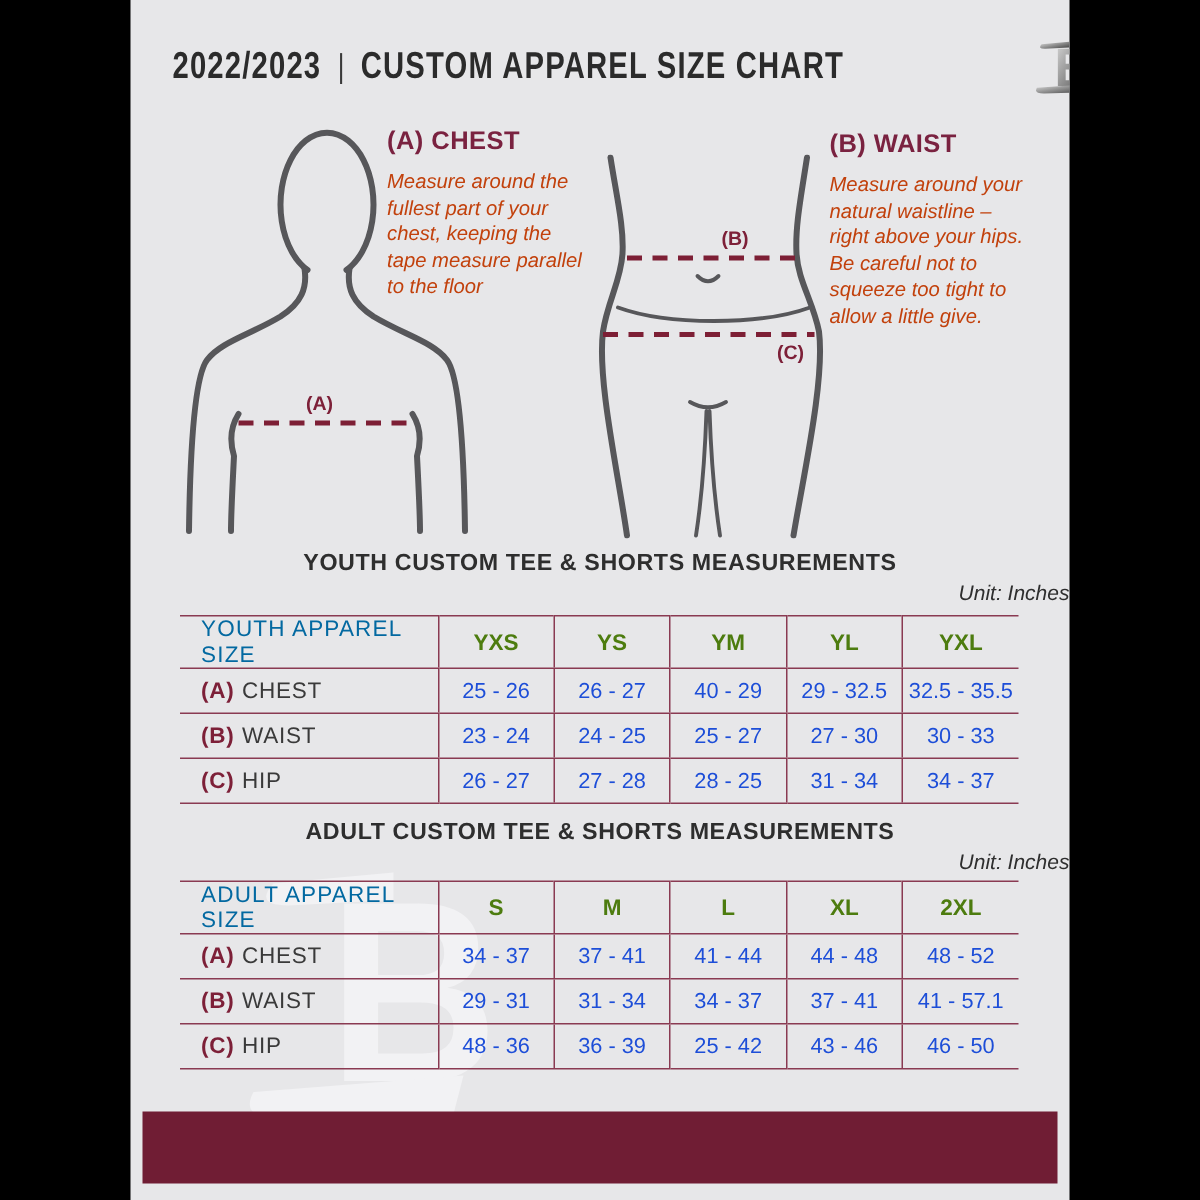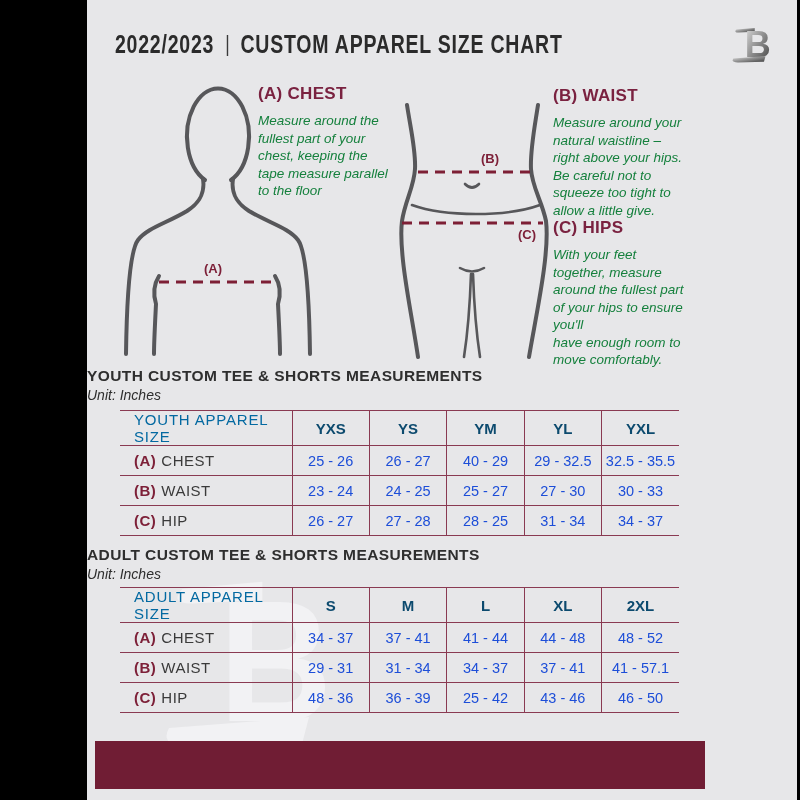--- a/index.html
+++ b/index.html
@@ -1,21 +1,21 @@
 <!DOCTYPE html>
 <html><head>
 <meta charset="utf-8">
 <style>
   html,body{margin:0;padding:0;}
   body{
     width:800px;height:800px;position:relative;background:#000;
     font-family:"Liberation Sans", sans-serif;overflow:hidden;
   }
   .page{
-    position:absolute;left:87px;top:0;width:710px;height:800px;
+    position:absolute;left:87px;top:0;width:626px;height:800px;
     background:#e7e7e9;overflow:hidden;
   }
   
   .header{position:absolute;top:20px;left:28px;right:20px;height:48px;
     display:flex;justify-content:space-between;align-items:center;z-index:2;}
   .header-left{display:flex;align-items:center;color:#2b2b2b;white-space:nowrap;
     transform:scaleX(0.78);transform-origin:left center;}
   .hdr-year,.hdr-title{font-weight:bold;font-size:25px;letter-spacing:1px;}
   .hdr-sep{font-size:22px;font-weight:normal;margin:0 14px;color:#3a3a3a;}
   .brand{display:flex;align-items:center;gap:9px;}
@@ -23,36 +23,36 @@
   .fig{position:absolute;z-index:1;}
   .fig path{fill:none;stroke:#57575a;stroke-linecap:round;stroke-linejoin:round;}
   .fig .outline{stroke-width:4;}
   .fig .thin{stroke-width:2.6;}
   .fig .dash{stroke:#7d1f35;stroke-width:3.2;stroke-dasharray:10 7;stroke-linecap:butt;}
   .marker{position:absolute;width:40px;text-align:center;font-weight:bold;
     font-size:13px;color:#7d2038;z-index:2;}
   
   .guide{position:absolute;z-index:2;}
   .guide h3{margin:0 0 8px 0;font-size:17px;font-weight:bold;color:#7a2240;letter-spacing:0.3px;}
-  .guide p{margin:0;font-size:13.5px;font-style:italic;color:#15803d;
+  .guide p{margin:0;font-size:13.5px;font-style:italic;color:#c2410c;
     line-height:1.3;white-space:pre-line;}
   
-  .section-title{position:absolute;left:0;width:626px;
+  .section-title{position:absolute;left:0;width:626px;text-align:center;
     font-weight:bold;font-size:15.5px;color:#2e2e2e;letter-spacing:0.4px;z-index:2;}
-  .section-unit{position:absolute;left:0;width:626px;text-align:left;
+  .section-unit{position:absolute;left:0;width:626px;text-align:right;
     font-style:italic;font-size:14px;color:#2e2e2e;z-index:2;}
   
   table.size-table{position:absolute;left:33px;width:559px;border-collapse:collapse;
     table-layout:fixed;z-index:2;border-top:1.5px solid #8a3a52;}
   .size-table th,.size-table td{
     height:29px;text-align:center;font-size:14.5px;color:#1d4ed8;
     border-bottom:1.5px solid #8a3a52;padding:0;font-weight:normal;}
   .size-table th:not(:first-child),.size-table td:not(:first-child){
     border-left:1.5px solid #8a3a52;}
-  .size-table th.size-head{font-weight:bold;font-size:15px;color:#0c4a6e;}
+  .size-table th.size-head{font-weight:bold;font-size:15px;color:#4d7c0f;}
   .size-table .lbl{text-align:left;padding-left:14px;letter-spacing:0.8px;
     font-size:15px;color:#0369a1;}
   .size-table .row-lbl{text-align:left;padding-left:14px;font-size:15px;color:#3a3a3a;
     letter-spacing:0.5px;}
   .row-lbl .pfx{font-weight:bold;color:#7d2038;margin-right:5px;}
   
   .watermark{position:absolute;left:72px;top:556px;z-index:0;}
   .footer-bar{position:absolute;left:8px;top:741px;width:610px;height:48px;
     background:#701d34;z-index:3;}
 </style>
@@ -119,30 +119,20 @@
   </div>
   <div class="guide" style="left:466px;top:86px;width:162px;">
     <h3>(B) WAIST</h3>
     <p>Measure around your
 natural waistline –
 right above your hips.
 Be careful not to
 squeeze too tight to
 allow a little give.</p>
   </div>
-  <div class="guide" style="left:466px;top:218px;width:164px;">
-    <h3>(C) HIPS</h3>
-    <p>With your feet
-together, measure
-around the fullest part
-of your hips to ensure
-you'll
-have enough room to
-move comfortably.</p>
-  </div>
 
   <svg class="watermark" width="200" height="205" viewBox="0 0 60 56" preserveAspectRatio="none">
     <path d="M7 9 L31 7 L31 12 L10 13 Q3 13 7 9 Z" fill="#f2f2f4"></path>
     <text x="18" y="45" font-size="47" font-weight="bold" font-family="Liberation Sans, sans-serif" fill="#f2f2f4">B</text>
     <path d="M3 47 L45 44 L43 51 L9 52 Q0 52 3 47 Z" fill="#f2f2f4"></path>
   </svg>
 
   <div class="section-title" style="top:367px;">YOUTH CUSTOM TEE &amp; SHORTS MEASUREMENTS</div>
   <div class="section-unit" style="top:387px;">Unit: Inches</div>
 

